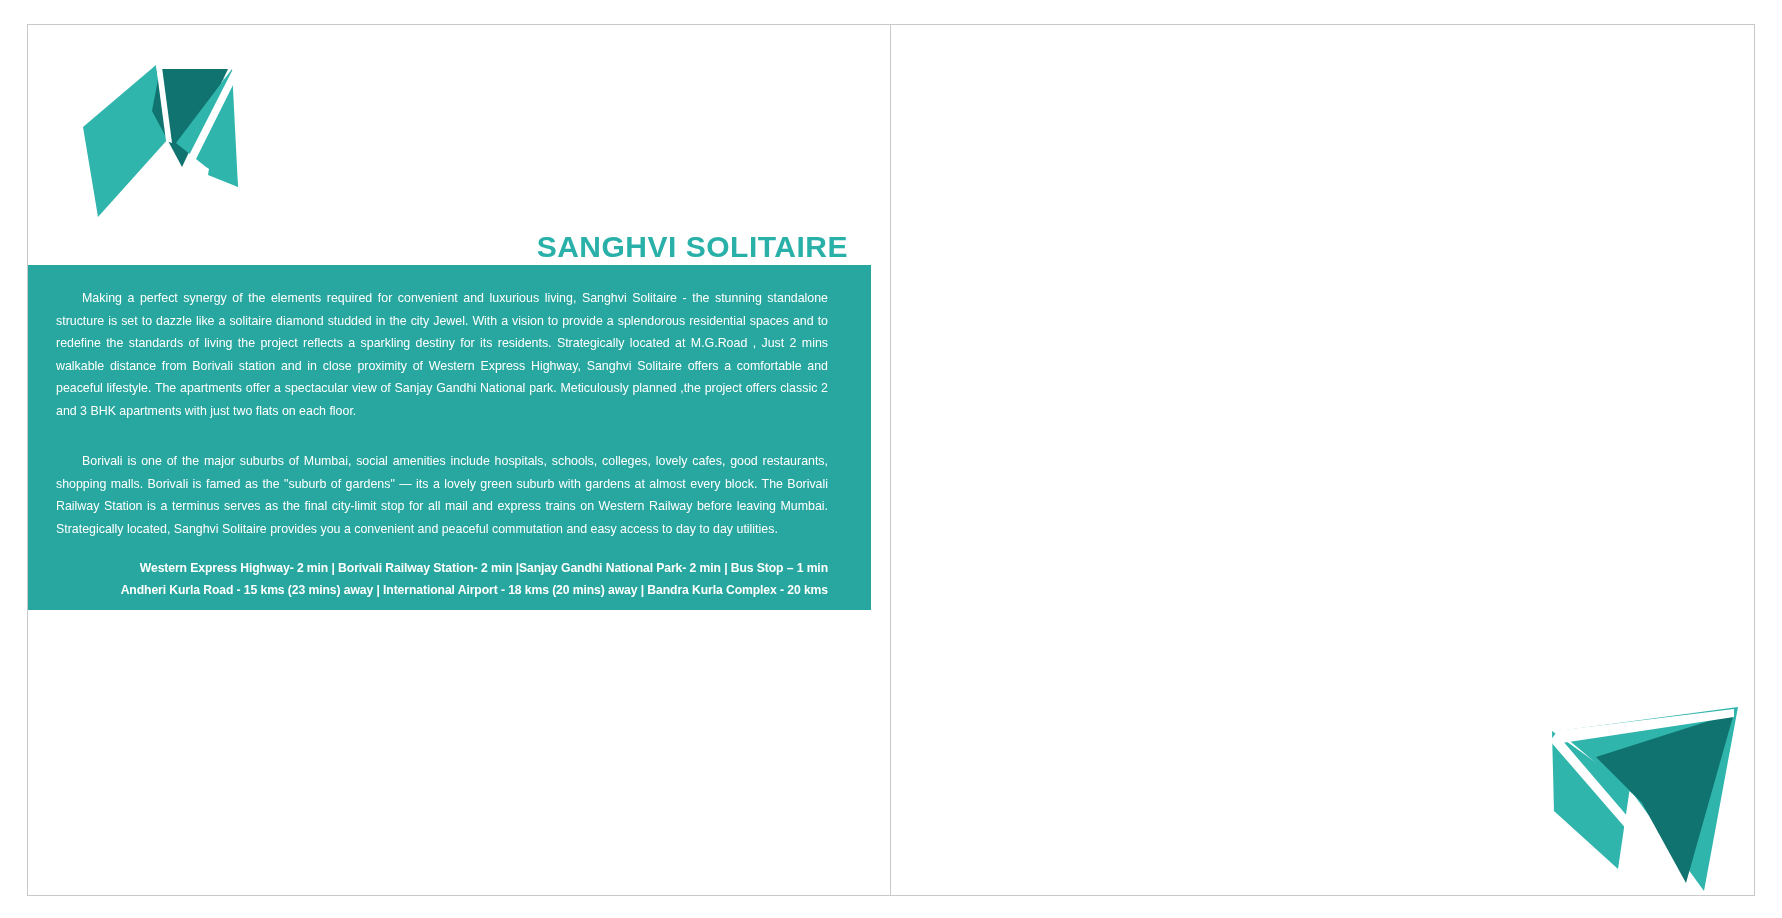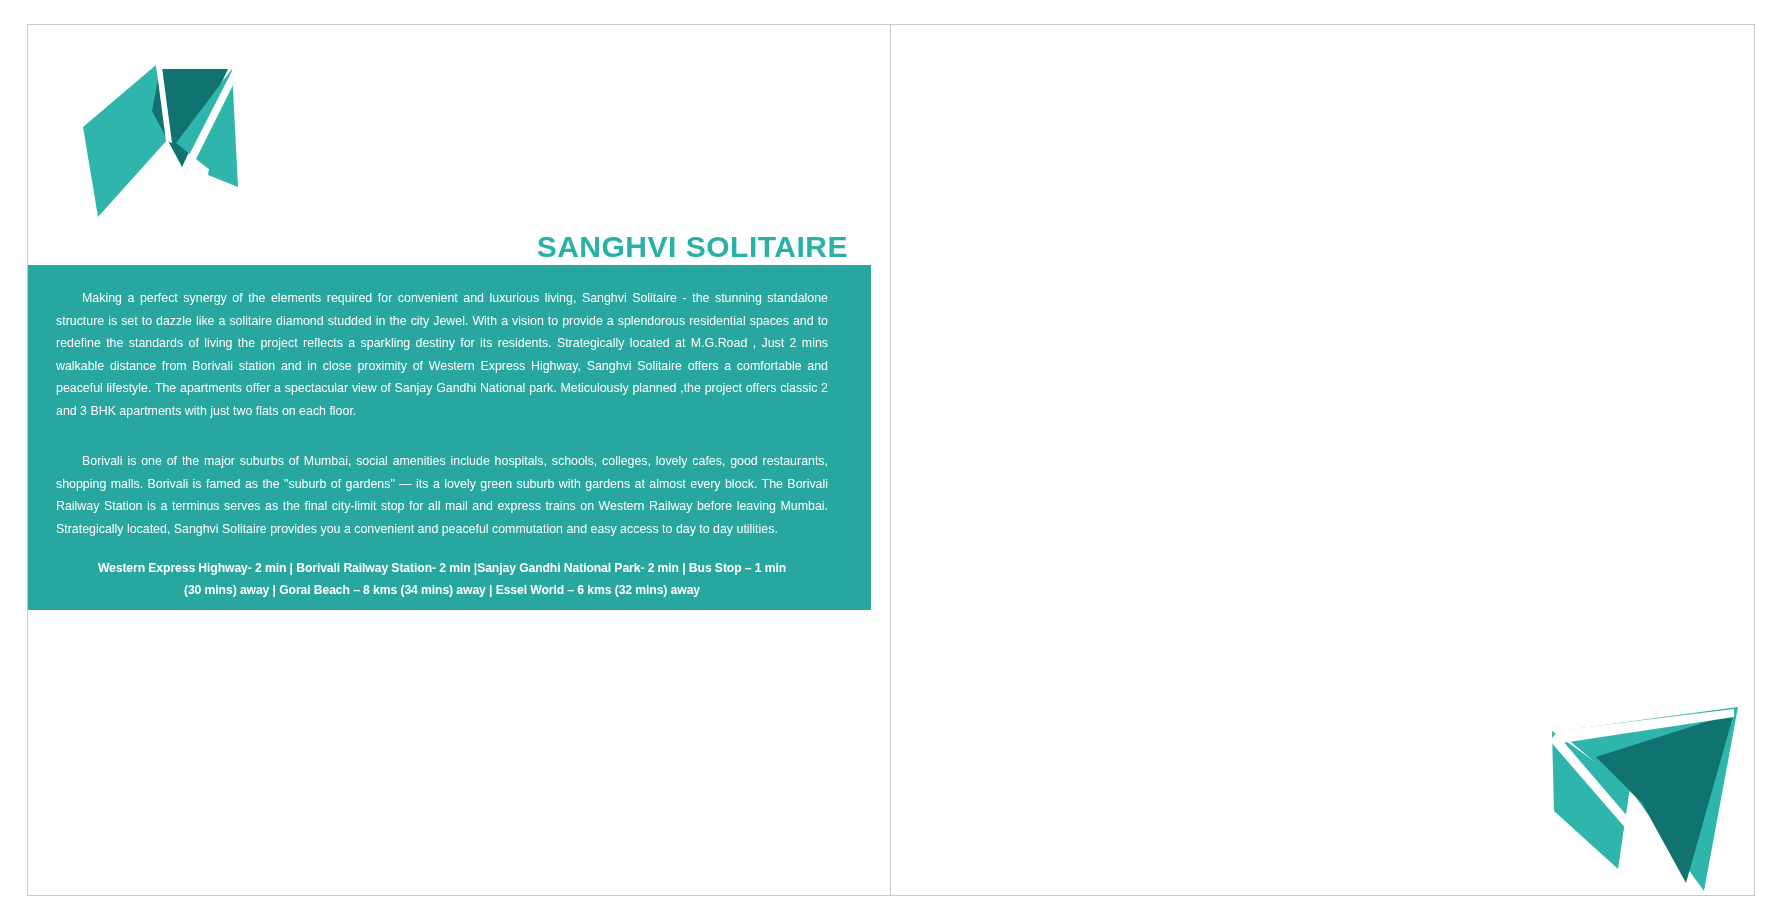--- a/index.html
+++ b/index.html
@@ -87,21 +87,21 @@
     margin-top: 28px;
   }
 
   .landmarks {
     margin-top: 18px;
     font-size: 12.2px;
     line-height: 21.5px;
     font-weight: bold;
     color: #ffffff;
     letter-spacing: -0.1px;
-    text-align: center;
+    text-align: right;
   }
   .landmarks .lm-line { display: block; white-space: normal; }
 
   
   .logo-mark-br {
     position: absolute;
     right: -14px;
     bottom: -6px;
     width: 230px;
     height: 210px;
@@ -134,21 +134,21 @@
       </div>
 
       <div class="project-title">SANGHVI SOLITAIRE</div>
 
       <div class="teal-block">
         <p class="para1">Making a perfect synergy of the elements required for convenient and luxurious living, Sanghvi Solitaire - the stunning standalone structure is set to dazzle like a solitaire diamond studded in the city Jewel. With a vision to provide a splendorous residential spaces and to redefine the standards of living the project reflects a sparkling destiny for its residents. Strategically located at M.G.Road , Just 2 mins walkable distance from Borivali station and in close proximity of Western Express Highway, Sanghvi Solitaire offers a comfortable and peaceful lifestyle. The apartments offer a spectacular view of Sanjay Gandhi National park. Meticulously planned ,the project offers classic 2 and 3 BHK apartments with just two flats on each floor.</p>
         <p class="para2">Borivali is one of the major suburbs of Mumbai, social amenities include hospitals, schools, colleges, lovely cafes, good restaurants, shopping malls. Borivali is famed as the "suburb of gardens" — its a lovely green suburb with gardens at almost every block. The Borivali Railway Station is a terminus serves as the final city-limit stop for all mail and express trains on Western Railway before leaving Mumbai. Strategically located, Sanghvi Solitaire provides you a convenient and peaceful commutation and easy access to day to day utilities.</p>
 
         <div class="landmarks">
           <span class="lm-line">Western Express Highway- 2 min  |  Borivali Railway Station- 2 min  |Sanjay Gandhi National Park- 2 min |  Bus Stop – 1 min</span>
-          <span class="lm-line">(30 mins) away    |   Gorai Beach – 8 kms (34 mins) away    |    Essel World – 6 kms (32 mins) away</span>
+          <span class="lm-line">Andheri Kurla Road - 15 kms (23 mins) away     |     International Airport - 18 kms (20 mins) away     |     Bandra Kurla Complex - 20 kms</span>
         </div>
       </div>
 
     </div>
 
     <div class="page-right">
       <div class="logo-mark-br">
         <svg width="230" height="210" viewBox="0 0 230 210" xmlns="http://www.w3.org/2000/svg">
 
           <polygon points="14,40 92,96 80,178 16,120" fill="#2fb5ac"></polygon>

